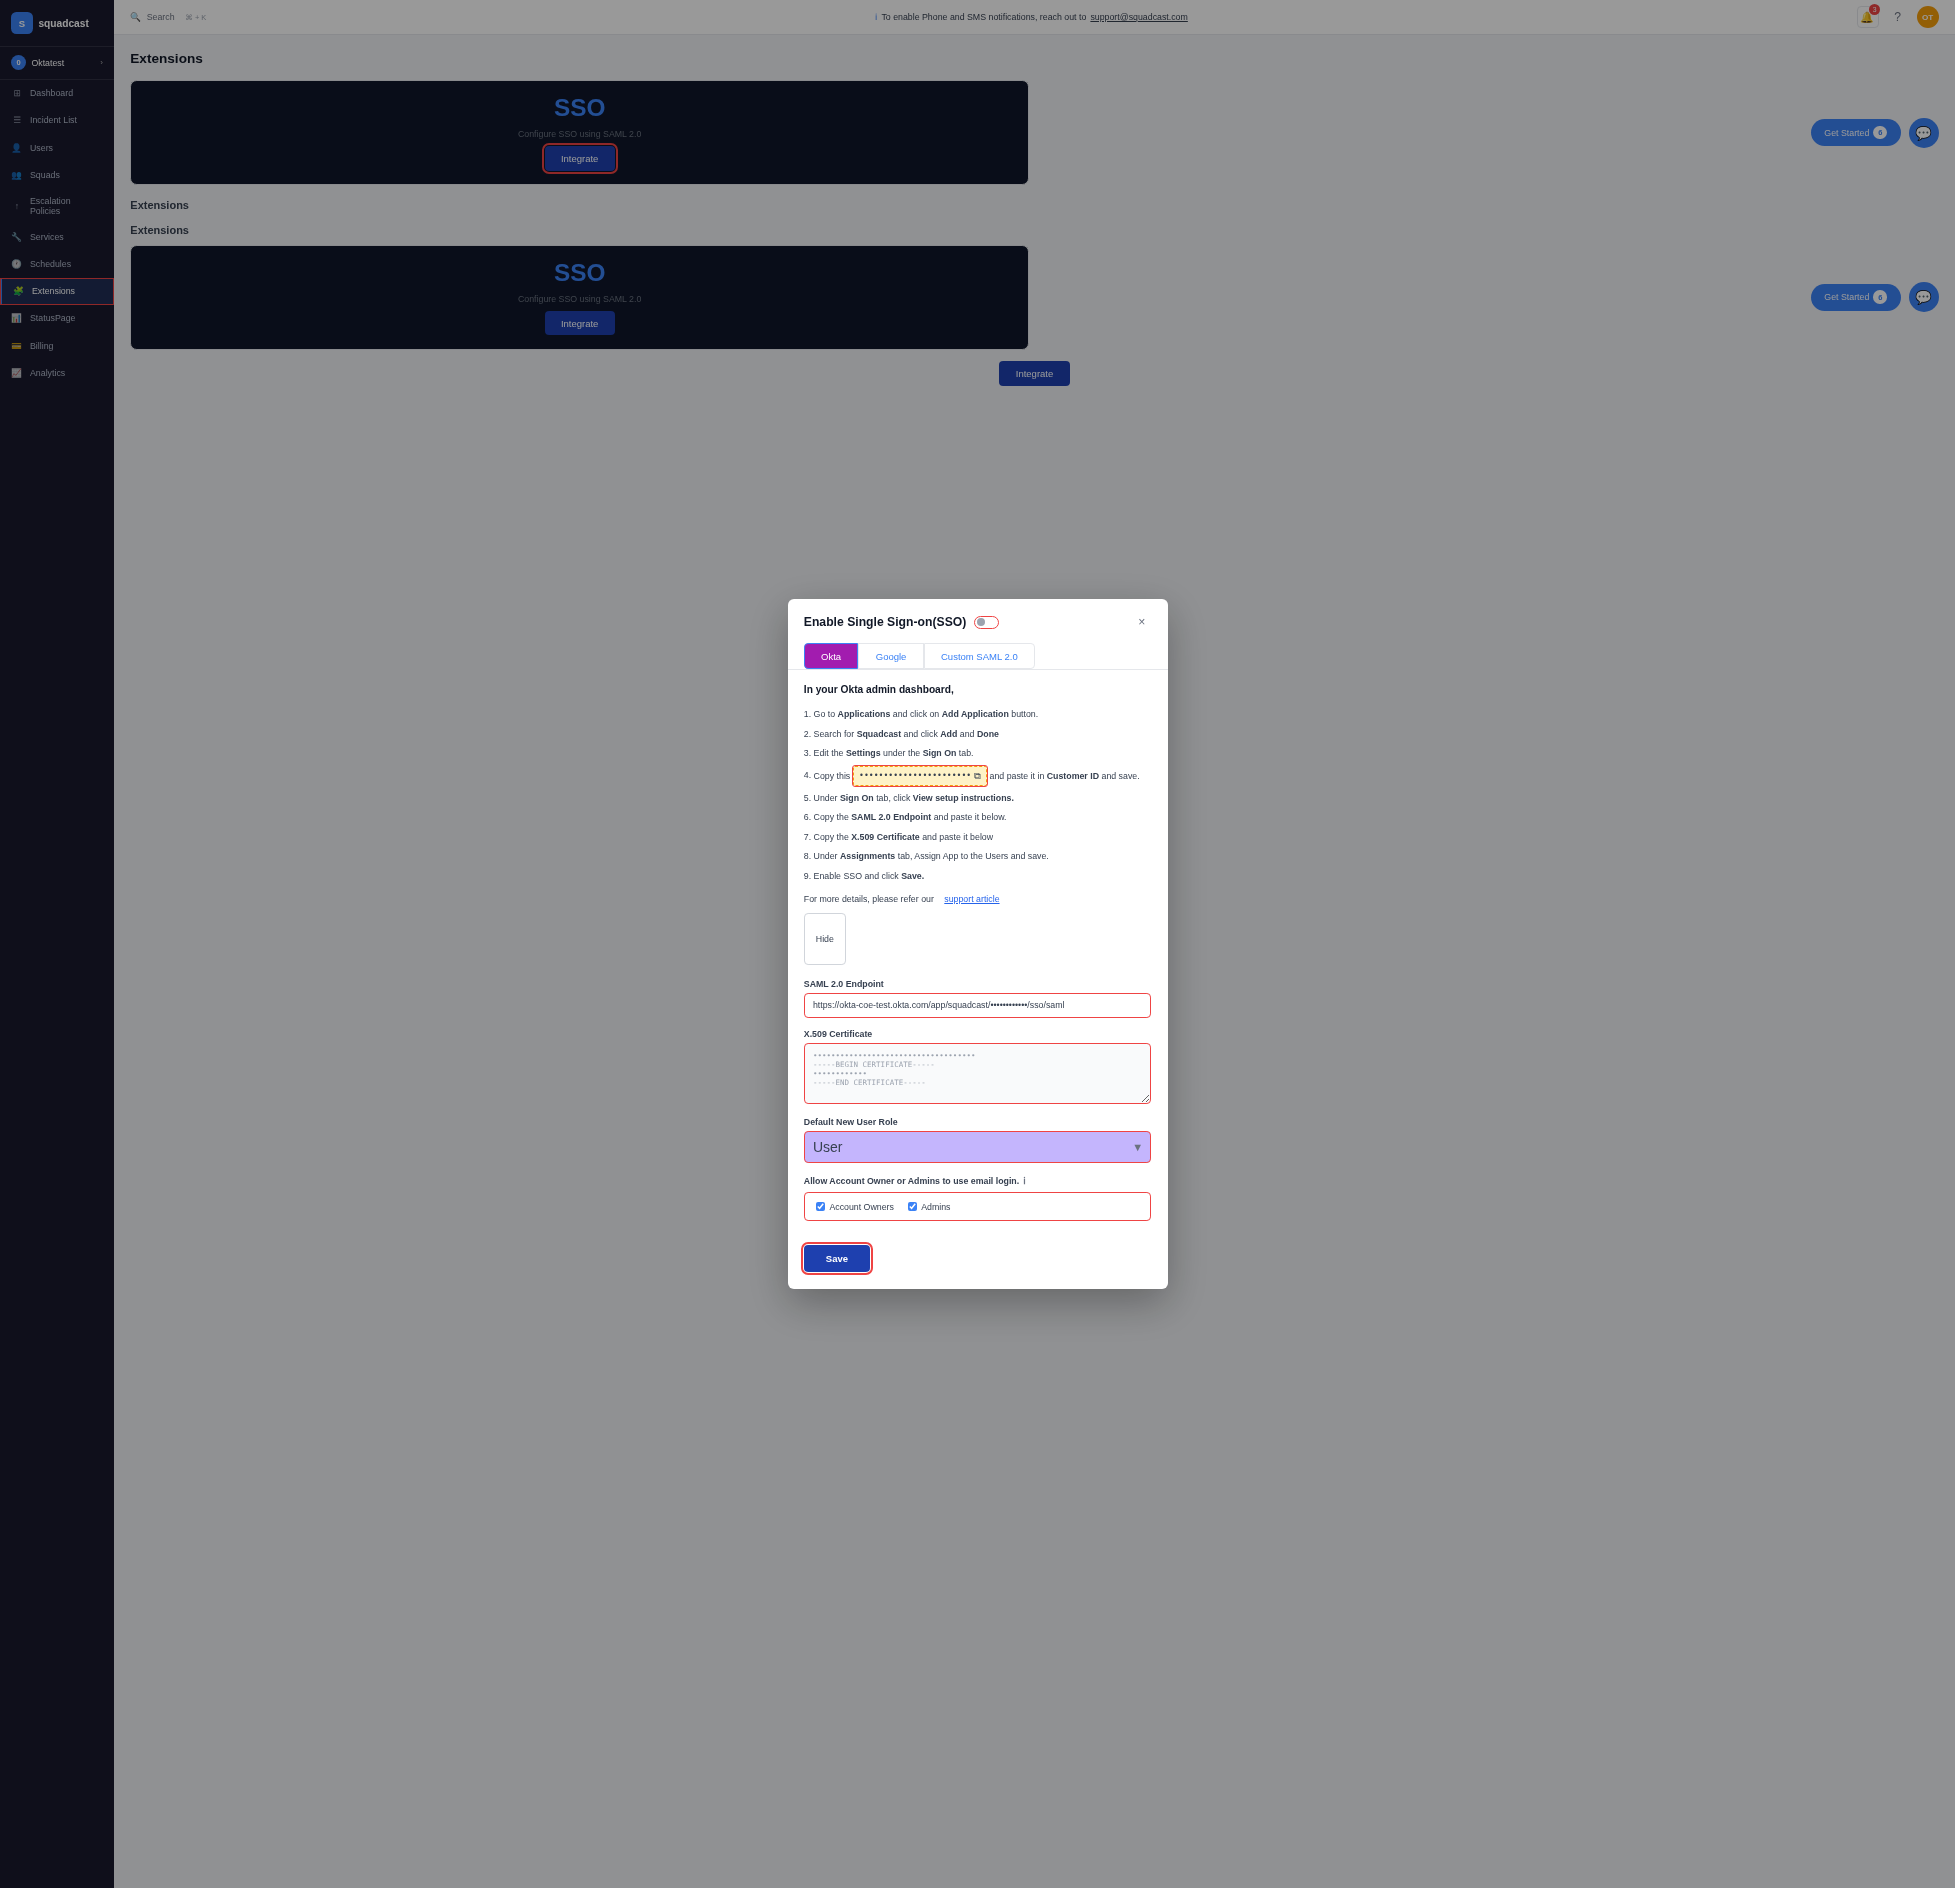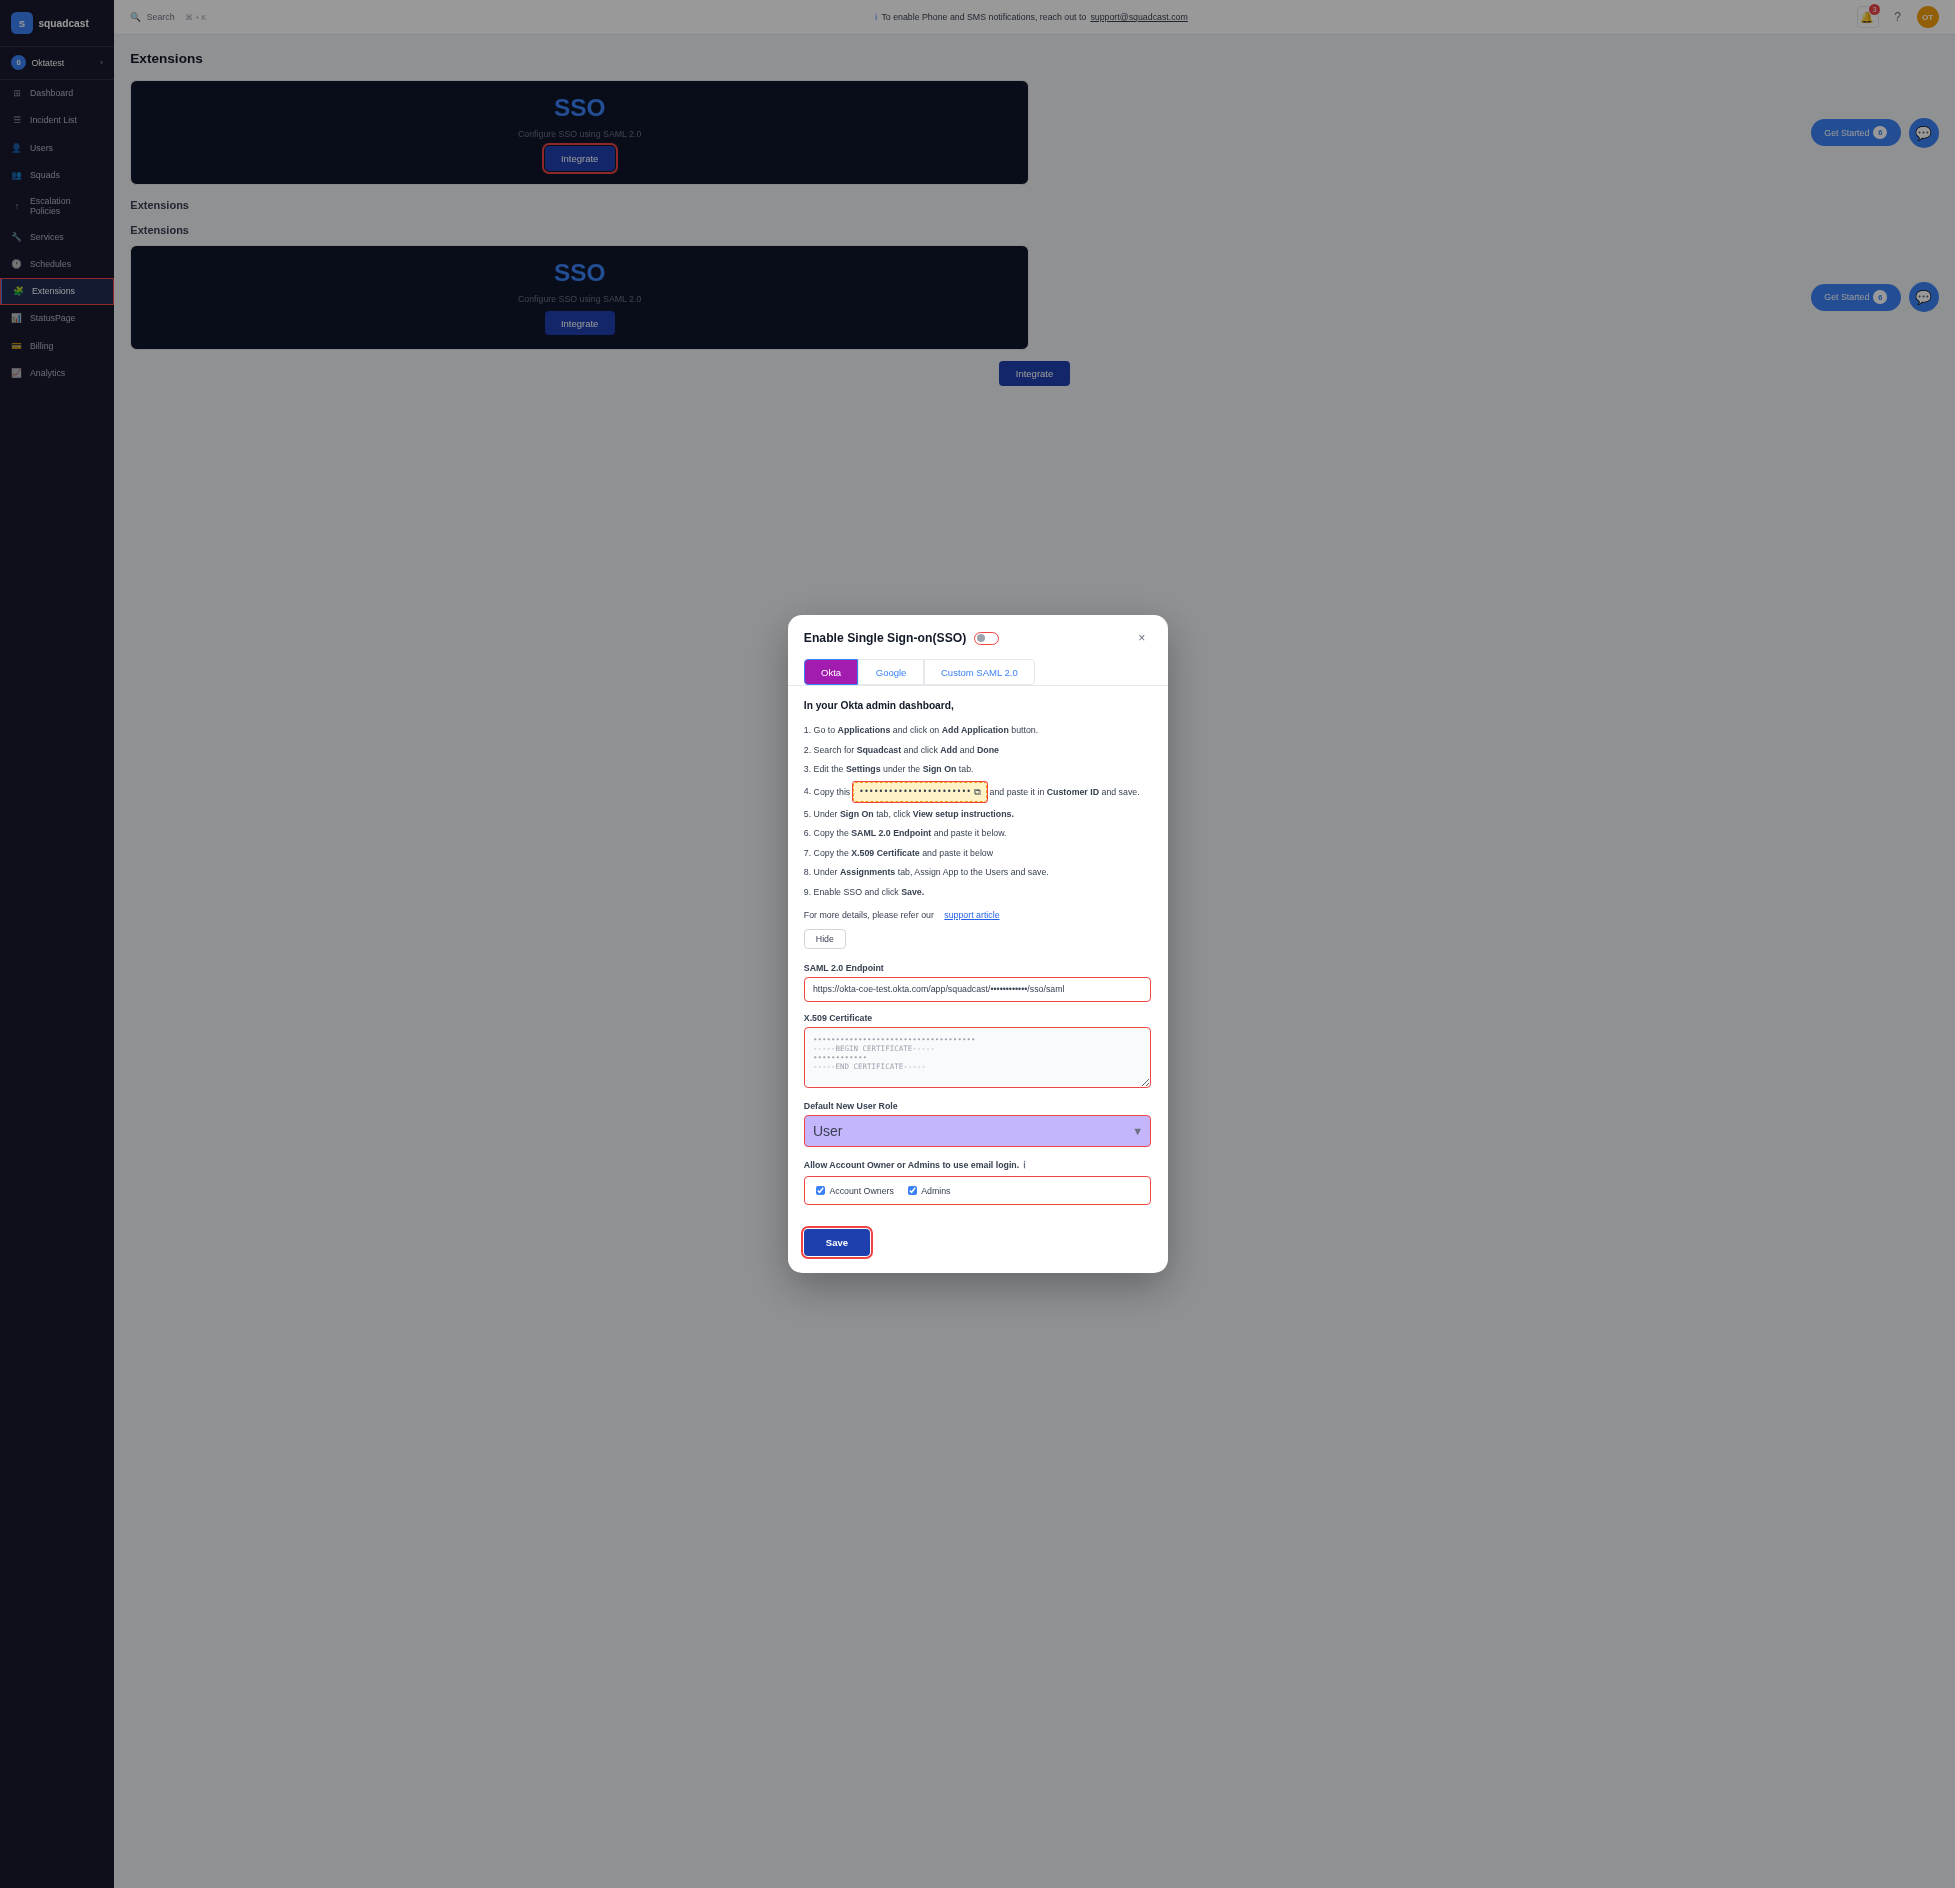--- a/index.html
+++ b/index.html
@@ -146,21 +146,21 @@
 
     
     .modal-overlay {
       position: fixed; inset: 0;
       background: rgba(0,0,0,0.4);
       display: flex; align-items: center; justify-content: center;
       z-index: 100;
     }
     .modal {
       background: white;
-      border-radius: 14px;
+      border-radius: 6px;
       width: 380px;
       max-height: 90vh;
       overflow-y: auto;
       box-shadow: 0 13.6px 41px rgba(0,0,0,0.3);
     }
     .modal-header {
       display: flex; align-items: center; justify-content: space-between;
       padding: 13.6px 16.3px 0;
     }
     .modal-title-row { display: flex; align-items: center; gap: 8.1px; }
@@ -223,21 +223,21 @@
       background: #fef3c7; border: 0.7px dashed #f59e0b;
       padding: 1.4px 5.4px; border-radius: 2px;
       font-family: monospace; font-size: 8.1px;
       position: relative; display: inline-flex; align-items: center; gap: 2.7px;
       outline: 1.4px solid #ef4444;
     }
     .copy-icon { font-size: 9.5px; cursor: pointer; }
     .support-link { color: #2563eb; text-decoration: underline; cursor: pointer; margin-left: 8px; }
     .hide-btn {
       border: 0.7px solid #d1d5db; background: white;
-      padding: 4px 11px; border-radius: 4.1px;
+      padding: 20px 11px; border-radius: 4.1px;
       font-size: 8.8px; cursor: pointer; color: #374151;
       margin-top: 9.5px;
     }
 
     
     .form-section { padding: 0 16.3px 13.6px; }
     .field-group { margin-bottom: 11px; }
     .field-label { font-size: 8.8px; font-weight: 600; color: #374151; margin-bottom: 4.1px; }
     .field-input {
       width: 100%; padding: 6.8px 8.1px;

